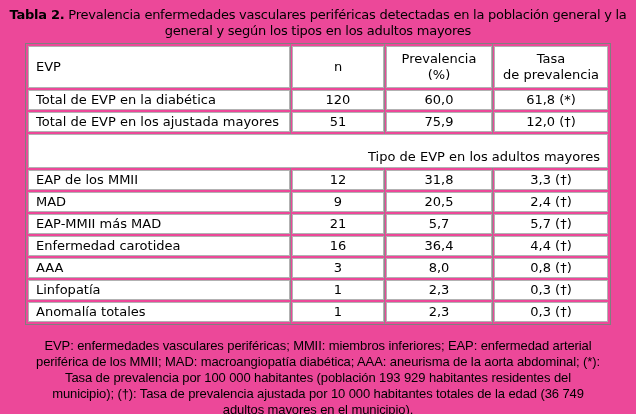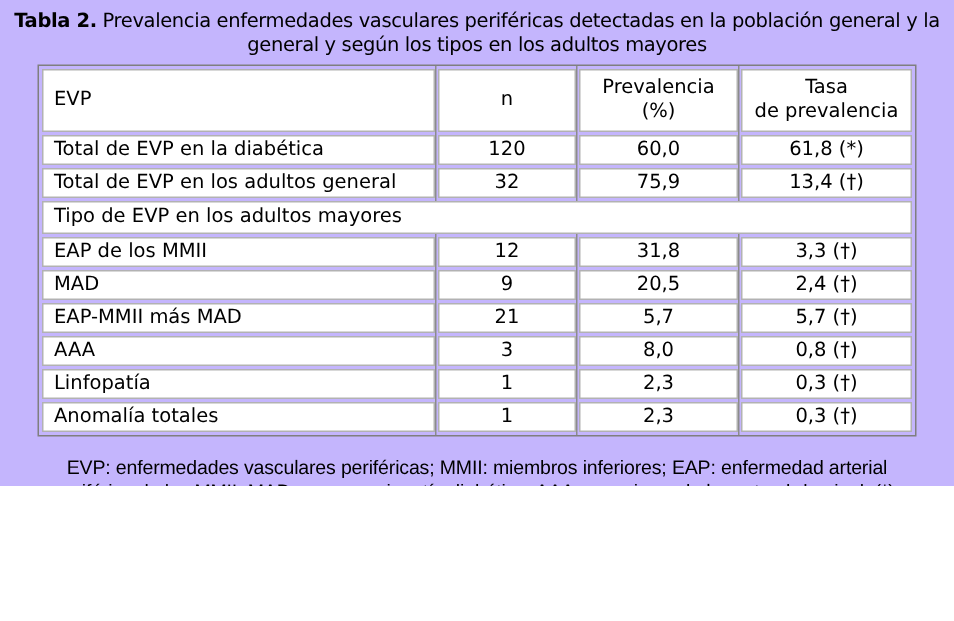--- a/index.html
+++ b/index.html
@@ -5,22 +5,22 @@
   html, body {
     margin: 0;
     padding: 0;
     background: #ffffff;
     color: #000000;
     font-family: "DejaVu Sans", sans-serif;
   }
   .page {
     position: relative;
     width: 636px;
-    height: 324px;
-    background: #c4b5fd;
+    height: 414px;
+    background: #ec4899;
     overflow: hidden;
   }
   .title {
     padding-top: 7px;
     text-align: center;
     font-size: 13px;
     line-height: 16px;
     letter-spacing: -0.25px;
   }
   .title-label { font-weight: bold; }
@@ -54,22 +54,22 @@
     overflow: hidden;
     white-space: nowrap;
   }
   table.prev-table th {
     font-weight: normal;
     height: 42px;
     white-space: pre-line;
   }
   table.prev-table .c1 { text-align: left; }
   table.prev-table tr.section-row td {
-    text-align: left;
-    padding-top: 2px;
+    text-align: right;
+    padding-top: 14px;
     padding-bottom: 2px;
   }
   .footnote {
     width: 566px;
     margin: 13px auto 0 auto;
     text-align: center;
     font-family: "Liberation Sans", sans-serif;
     font-size: 13px;
     line-height: 16px;
     letter-spacing: -0.1px;
@@ -102,24 +102,24 @@
       </tr>
     </thead>
     <tbody>
       <tr>
         <td class="c1">Total de EVP en la diabética</td>
         <td>120</td>
         <td>60,0</td>
         <td>61,8 (*)</td>
       </tr>
       <tr>
-        <td class="c1">Total de EVP en los adultos general</td>
-        <td>32</td>
+        <td class="c1">Total de EVP en los ajustada mayores</td>
+        <td>51</td>
         <td>75,9</td>
-        <td>13,4 (†)</td>
+        <td>12,0 (†)</td>
       </tr>
       <tr class="section-row">
         <td class="c1" colspan="4">Tipo de EVP en los adultos mayores</td>
       </tr>
       <tr>
         <td class="c1">EAP de los MMII</td>
         <td>12</td>
         <td>31,8</td>
         <td>3,3 (†)</td>
       </tr>
@@ -127,20 +127,26 @@
         <td class="c1">MAD</td>
         <td>9</td>
         <td>20,5</td>
         <td>2,4 (†)</td>
       </tr>
       <tr>
         <td class="c1">EAP-MMII más MAD</td>
         <td>21</td>
         <td>5,7</td>
         <td>5,7 (†)</td>
+      </tr>
+      <tr>
+        <td class="c1">Enfermedad carotidea</td>
+        <td>16</td>
+        <td>36,4</td>
+        <td>4,4 (†)</td>
       </tr>
       <tr>
         <td class="c1">AAA</td>
         <td>3</td>
         <td>8,0</td>
         <td>0,8 (†)</td>
       </tr>
       <tr>
         <td class="c1">Linfopatía</td>
         <td>1</td>

